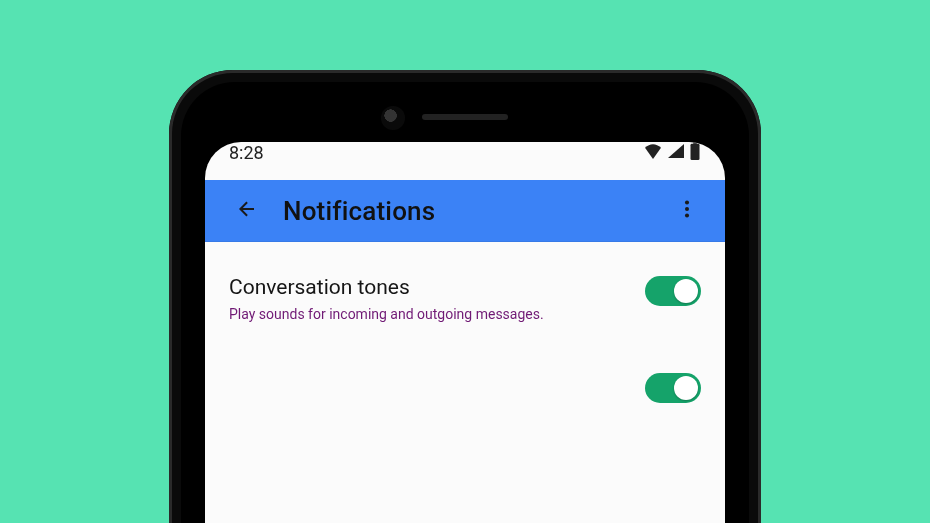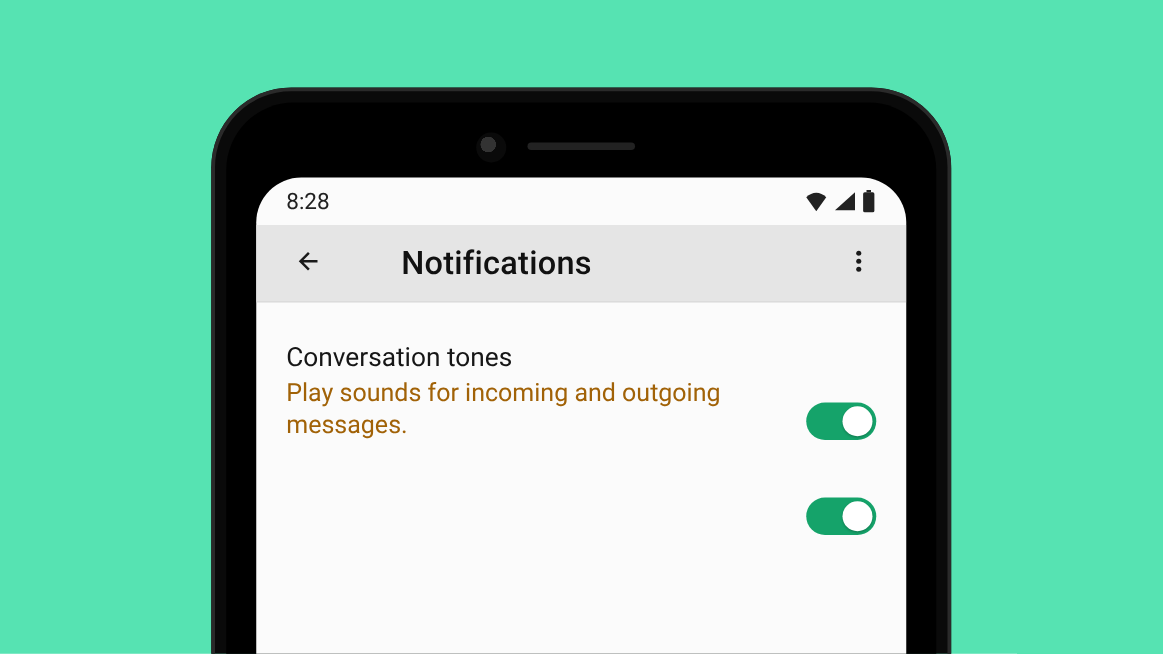--- a/index.html
+++ b/index.html
@@ -57,36 +57,35 @@
     background: #fbfbfb;
     border-radius: 36px;
     overflow: hidden;
     color: #1a1a1a;
   }
 
   .statusbar {
     height: 38px;
     padding: 0 24px;
     display: flex;
-    align-items: center;
+    align-items: flex-start;
     justify-content: space-between;
     font-size: 18px;
     color: #222;
   }
   .status-icons { display: flex; align-items: center; gap: 4px; }
   .status-icons svg { display: block; }
 
   .appbar {
     height: 62px;
     display: flex;
     align-items: center;
     padding: 0 20px 0 24px;
     border-bottom: 1px solid rgba(0,0,0,0.06);
-    background: #e5e5e5;
-    gap: 38px;
+    background: #3b82f6;
   }
   .back-btn {
     width: 36px; height: 36px;
     display: flex; align-items: center; justify-content: center;
     border-radius: 50%;
     cursor: pointer;
   }
   .appbar-title {
     font-size: 26px;
     font-weight: 500;
@@ -99,34 +98,34 @@
     width: 36px; height: 36px;
     display: flex; align-items: center; justify-content: center;
     border-radius: 50%;
     cursor: pointer;
   }
 
   .content { padding: 8px 0 0 0; }
   .setting {
     padding: 24px 24px 20px 24px;
     display: flex;
-    align-items: flex-end;
+    align-items: flex-start;
     gap: 16px;
   }
   .setting-text { flex: 1; min-width: 0; }
   .setting-title {
     font-size: 21px;
     line-height: 26px;
     color: #161616;
     margin-bottom: 2px;
   }
   .setting-sub {
-    font-size: 20px;
+    font-size: 14px;
     line-height: 25px;
-    color: #a16207;
+    color: #701a75;
   }
 
   .switch {
     position: relative;
     width: 56px;
     height: 30px;
     flex: 0 0 56px;
     margin-top: 2px;
     cursor: pointer;
   }

